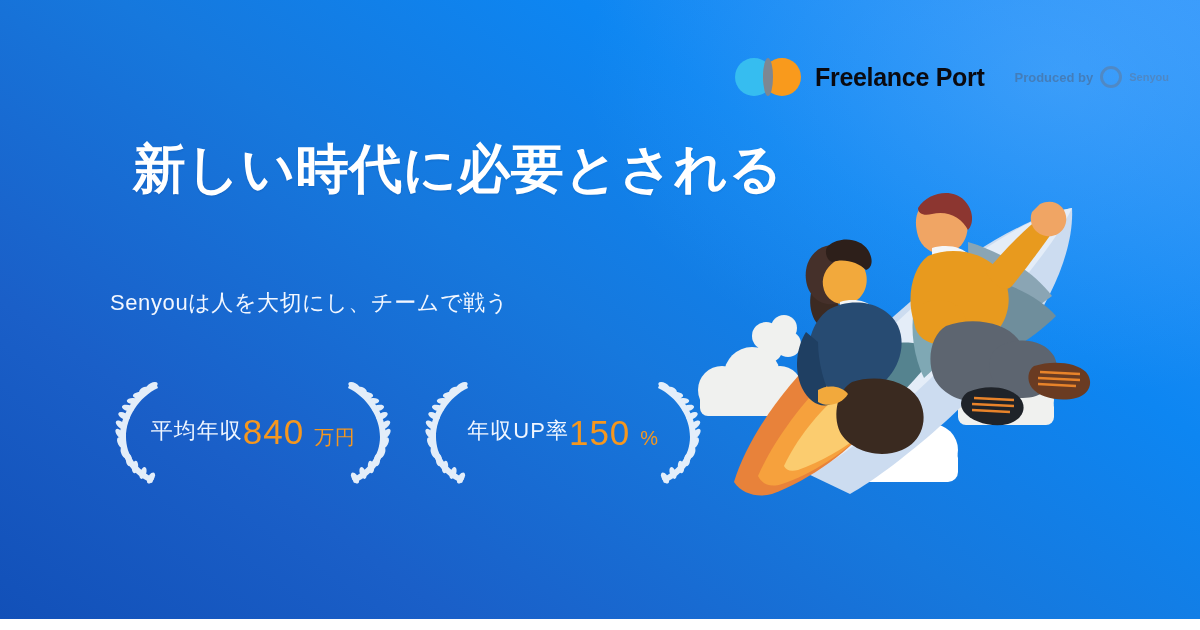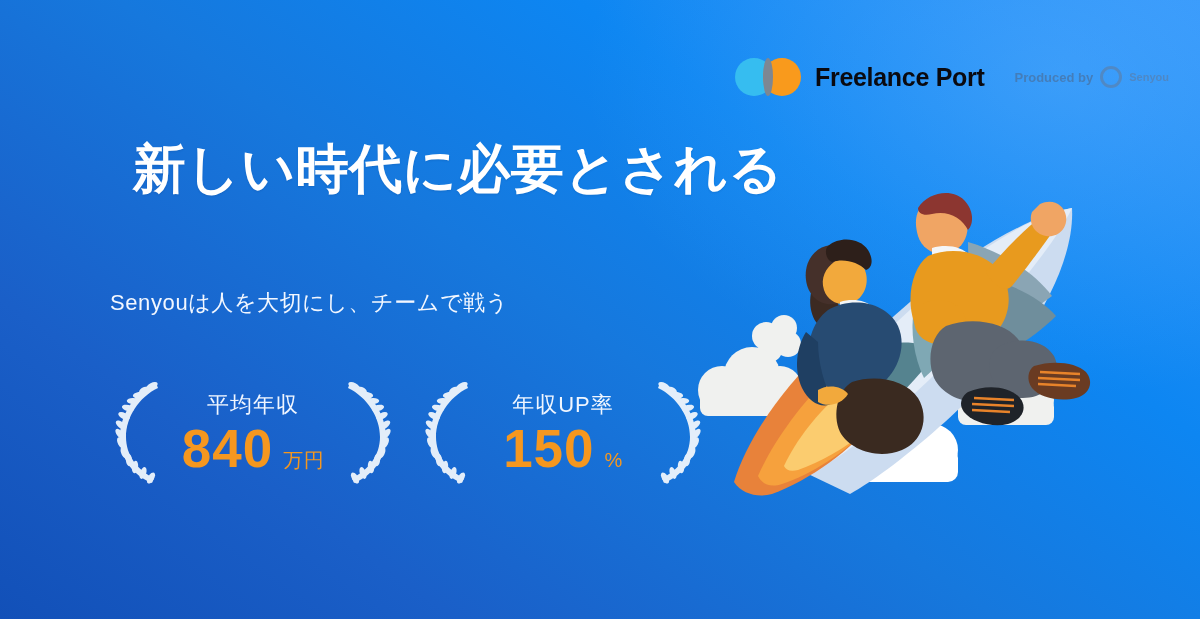--- a/index.html
+++ b/index.html
@@ -42,24 +42,24 @@
     position:absolute;left:110px;top:288px;
     font-size:22px;color:#f2f7ff;letter-spacing:.6px;white-space:nowrap;
   }
 
   
   .stats{position:absolute;left:108px;top:373px;display:flex;gap:20px;}
   .stat{position:relative;width:290px;height:118px;display:flex;align-items:center;justify-content:center;}
   .wreath{position:absolute;top:4px;width:52px;height:110px;opacity:.95;}
   .wreath.left{left:4px;}
   .wreath.right{right:4px;transform:scaleX(-1);}
-  .stat-inner{display:flex;flex-direction:column;align-items:center;justify-content:center;width:100%;}
+  .stat-inner{display:flex;flex-direction:row;align-items:center;justify-content:center;width:100%;}
   .stat-label{font-size:22px;color:#f0f6ff;letter-spacing:1px;margin-bottom:2px;white-space:nowrap;}
   .stat-value-row{display:flex;align-items:baseline;gap:10px;}
-  .stat-number{font-size:53px;font-weight:bold;color:#f5971f;line-height:1;letter-spacing:1px;}
+  .stat-number{font-size:35px;font-weight:normal;color:#f5971f;line-height:1;letter-spacing:1px;}
   .stat-unit{font-size:20px;color:#f5971f;letter-spacing:.5px;}
 
   
   .illus{position:absolute;left:700px;top:150px;width:420px;height:360px;}
   .illus svg{width:100%;height:100%;display:block;overflow:visible;}
 </style>
 </head>
 <body>
 
 <div class="banner">

